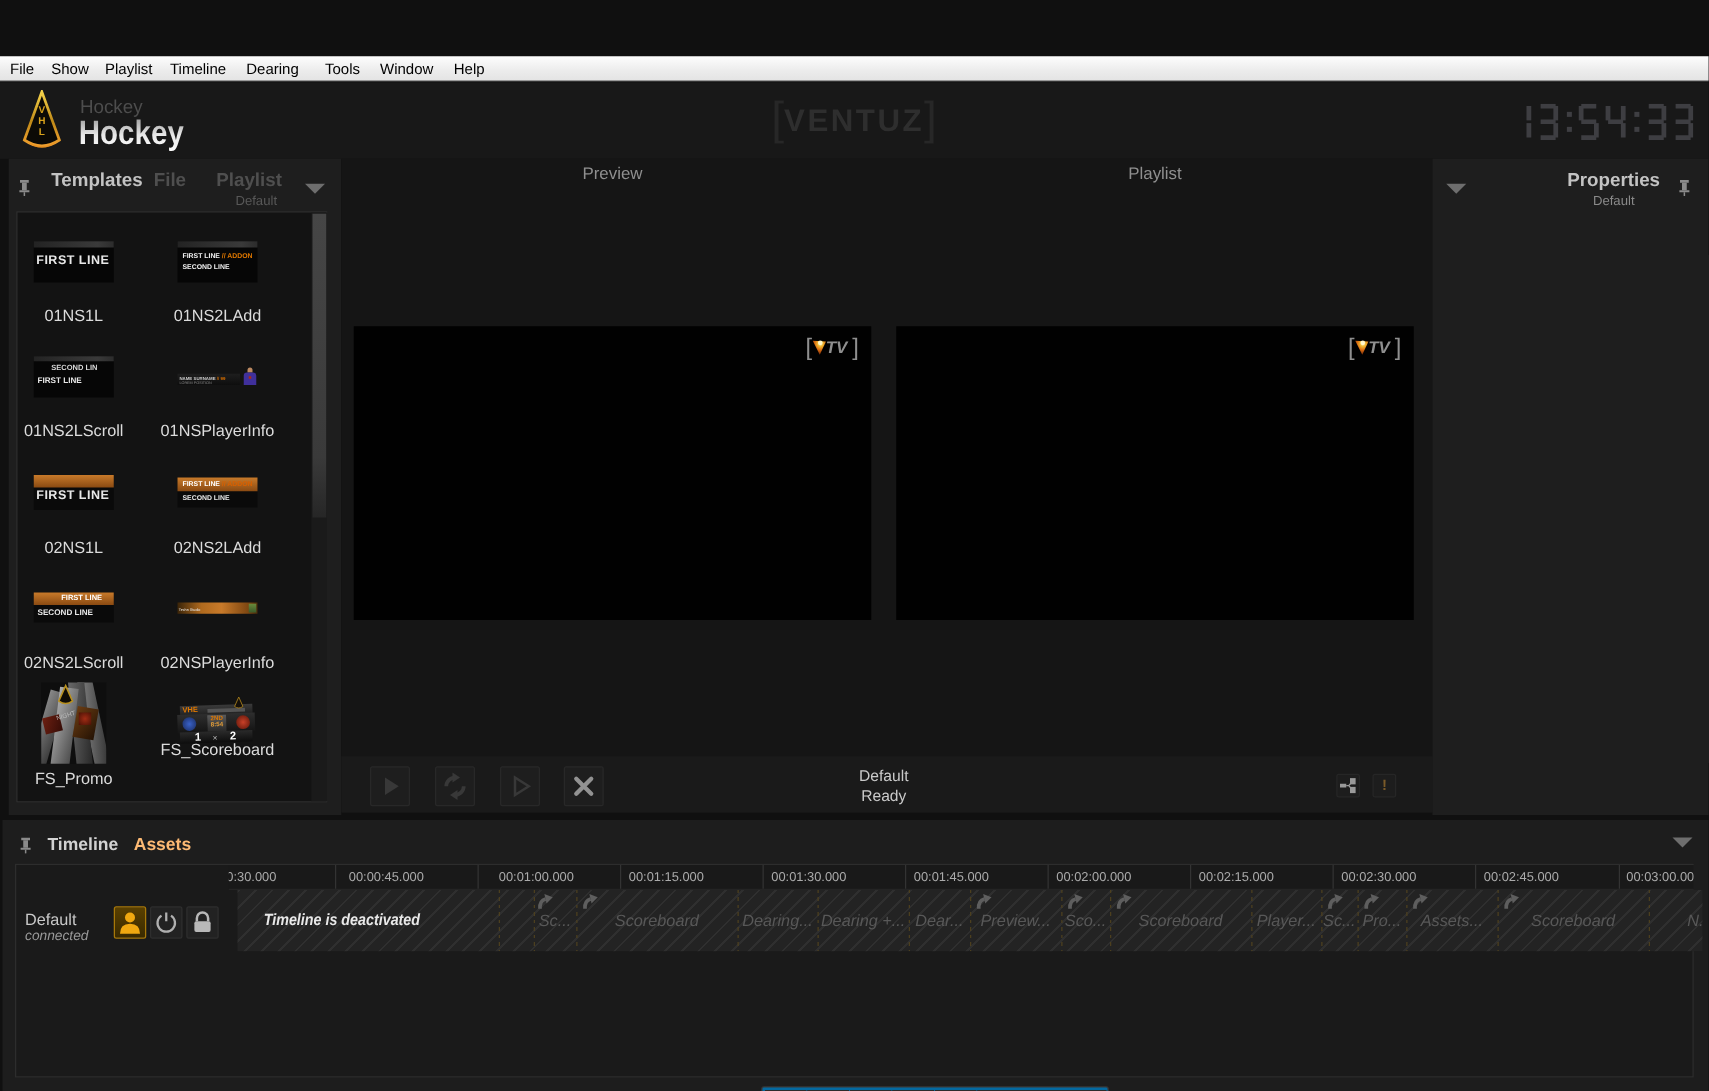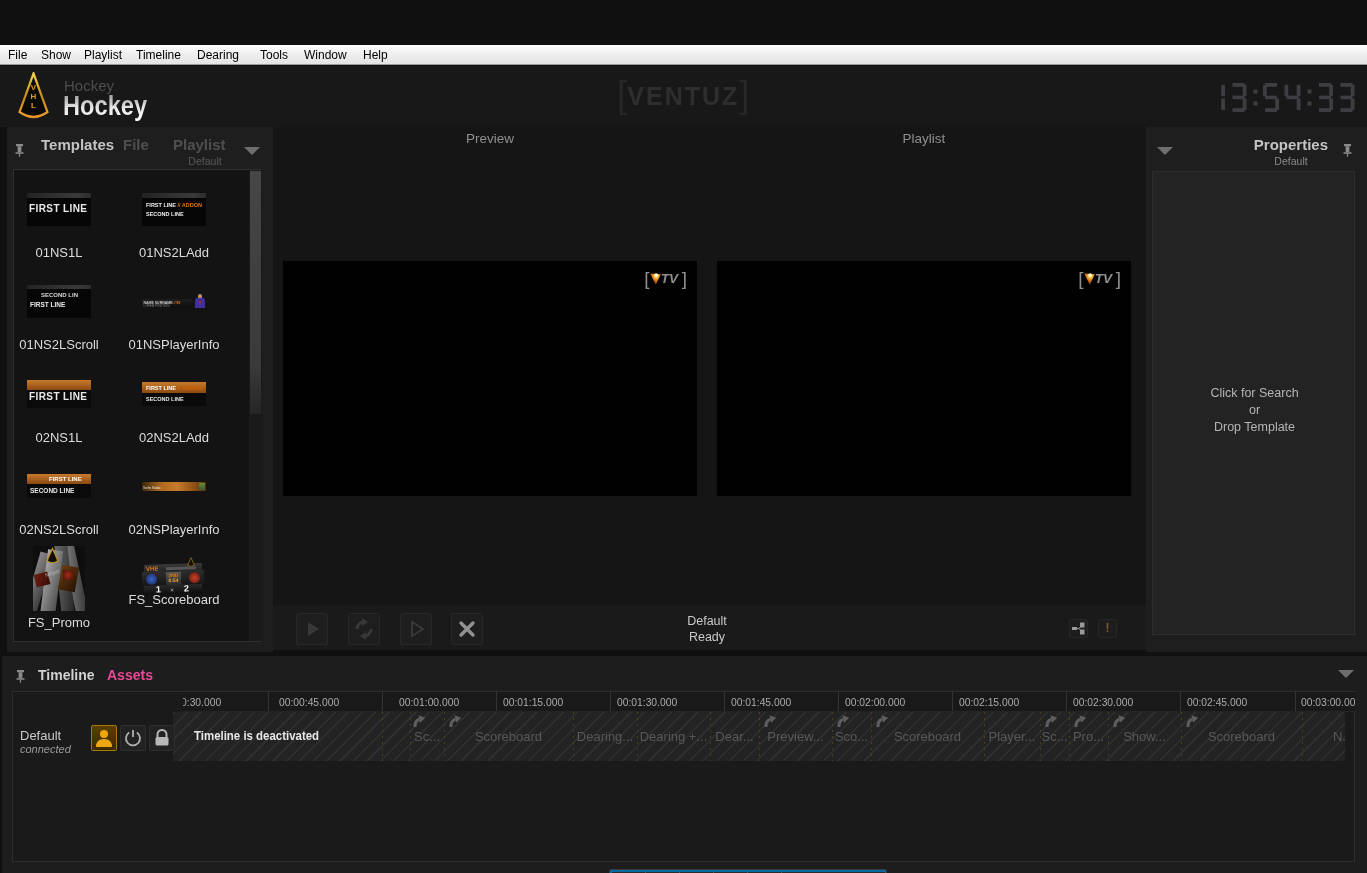--- a/index.html
+++ b/index.html
@@ -58,22 +58,22 @@
   border:1px solid #2d2d2d; }
 .rmsg { font-size:12.5px; color:#b5b5b5; text-align:center; line-height:17px; }
 
 
 #tlinner { left:10px; top:35px; width:1343px; height:171px; background:#1a1a1a;
   border:1px solid #2d2d2d; }
 #ruler { position:absolute; left:170px; top:0px; width:1172px; height:20px;
   background:#191919; overflow:hidden; border-bottom:1px solid #242424;}
 .rlab { position:absolute; top:5px; font-size:10.3px; color:#ababab; }
 .rsep { position:absolute; top:0; width:1px; height:20px; background:#333; }
-#cliprow { position:absolute; left:160px; top:20px; width:1172px; height:49px;
-  background-color:#232323; overflow:hidden; }
+#cliprow { position:absolute; left:177px; top:20px; width:1172px; height:49px;
+  background-color:#232323; overflow:hidden;font-style:italic; }
 .hatch { background-image:repeating-linear-gradient(135deg, rgba(255,255,255,0.055) 0 1.6px, transparent 1.6px 9.5px); }
 .cliptext { position:absolute; top:17px; width:100%; text-align:center;
   font-size:13px; color:#585858; white-space:nowrap; overflow:hidden; }
 .csep { position:absolute; top:0; width:1px; height:49px;
   background-image:repeating-linear-gradient(180deg,#4c3f1e 0 2.5px, rgba(0,0,0,0) 2.5px 6px); }
 .flag { position:absolute; top:2px; }
 
 .sqbtn { position:absolute; width:26px; height:26px; background:#222;
   border:1px solid #2e2e2e; border-radius:2px; }
 
@@ -334,34 +334,31 @@
   <div id="rightpanel" class="abs">
     <div class="abs dd-arrow" style="left:11px; top:20px"></div>
     <div class="abs tab-act" style="left:82px; top:9px; width:100px; text-align:right">Properties</div>
     <div class="abs" style="left:110px; top:28px; width:70px; text-align:center; font-size:10.5px; color:#8a8a8a">Default</div>
     <svg class="abs pin" style="left:197px; top:17px" viewBox="0 0 9 13">
       <rect x="1" y="0" width="7" height="2.2" fill="#8a8a8a"></rect>
       <rect x="2.6" y="2.2" width="3.8" height="6" fill="#8a8a8a"></rect>
       <rect x="0.5" y="8.2" width="8" height="1.6" fill="#8a8a8a"></rect>
       <rect x="3.9" y="9.8" width="1.2" height="3" fill="#8a8a8a"></rect>
     </svg>
-    <div id="rinner" class="abs">
-      <div class="abs rmsg" style="left:0px; top:213px; width:203px">Click for Search<br>or<br>Drop Template</div>
-    </div>
   </div>
 
   <div id="tlpanel" class="abs">
     <svg class="abs pin" style="left:14px; top:14px" viewBox="0 0 9 13">
       <rect x="1" y="0" width="7" height="2.2" fill="#8a8a8a"></rect>
       <rect x="2.6" y="2.2" width="3.8" height="6" fill="#8a8a8a"></rect>
       <rect x="0.5" y="8.2" width="8" height="1.6" fill="#8a8a8a"></rect>
       <rect x="3.9" y="9.8" width="1.2" height="3" fill="#8a8a8a"></rect>
     </svg>
     <div class="abs" style="left:36px; top:11px; font-size:14px; font-weight:bold; color:#d2d2d2">Timeline</div>
-    <div class="abs" style="left:105px; top:11px; font-size:14px; font-weight:bold; color:#ec4899">Assets</div>
+    <div class="abs" style="left:105px; top:11px; font-size:14px; font-weight:bold; color:#fdba74">Assets</div>
     <div class="abs dd-arrow" style="left:1336px; top:14px"></div>
     <div id="tlinner" class="abs">
       <div id="ruler" class="abs">
         <div class="rlab" style="left:-22px">00:00:30.000</div>
         <div class="rlab" style="left:96px">00:00:45.000</div>
         <div class="rlab" style="left:216px">00:01:00.000</div>
         <div class="rlab" style="left:320px">00:01:15.000</div>
         <div class="rlab" style="left:434px">00:01:30.000</div>
         <div class="rlab" style="left:548px">00:01:45.000</div>
         <div class="rlab" style="left:662px">00:02:00.000</div>
@@ -386,21 +383,21 @@
         <div class="cliptext" style="left:271px; width:129px">Scoreboard</div>
         <div class="cliptext" style="left:400px; width:64px">Dearing...</div>
         <div class="cliptext" style="left:464px; width:73px">Dearing +...</div>
         <div class="cliptext" style="left:537px; width:49px">Dear...</div>
         <div class="cliptext" style="left:586px; width:73px">Preview...</div>
         <div class="cliptext" style="left:659px; width:39px">Sco...</div>
         <div class="cliptext" style="left:698px; width:113px">Scoreboard</div>
         <div class="cliptext" style="left:811px; width:56px">Player...</div>
         <div class="cliptext" style="left:867px; width:29px">Sc...</div>
         <div class="cliptext" style="left:896px; width:39px">Pro...</div>
-        <div class="cliptext" style="left:935px; width:73px">Show...</div>
+        <div class="cliptext" style="left:935px; width:73px">Assets...</div>
         <div class="cliptext" style="left:1008px; width:121px">Scoreboard</div>
         <div class="cliptext" style="left:1140px; width:60px">N...</div>
         <div class="csep" style="left:209px"></div>
         <div class="csep" style="left:237px"></div>
         <div class="csep" style="left:271px"></div>
         <div class="csep" style="left:400px"></div>
         <div class="csep" style="left:464px"></div>
         <div class="csep" style="left:537px"></div>
         <div class="csep" style="left:586px"></div>
         <div class="csep" style="left:659px"></div>

